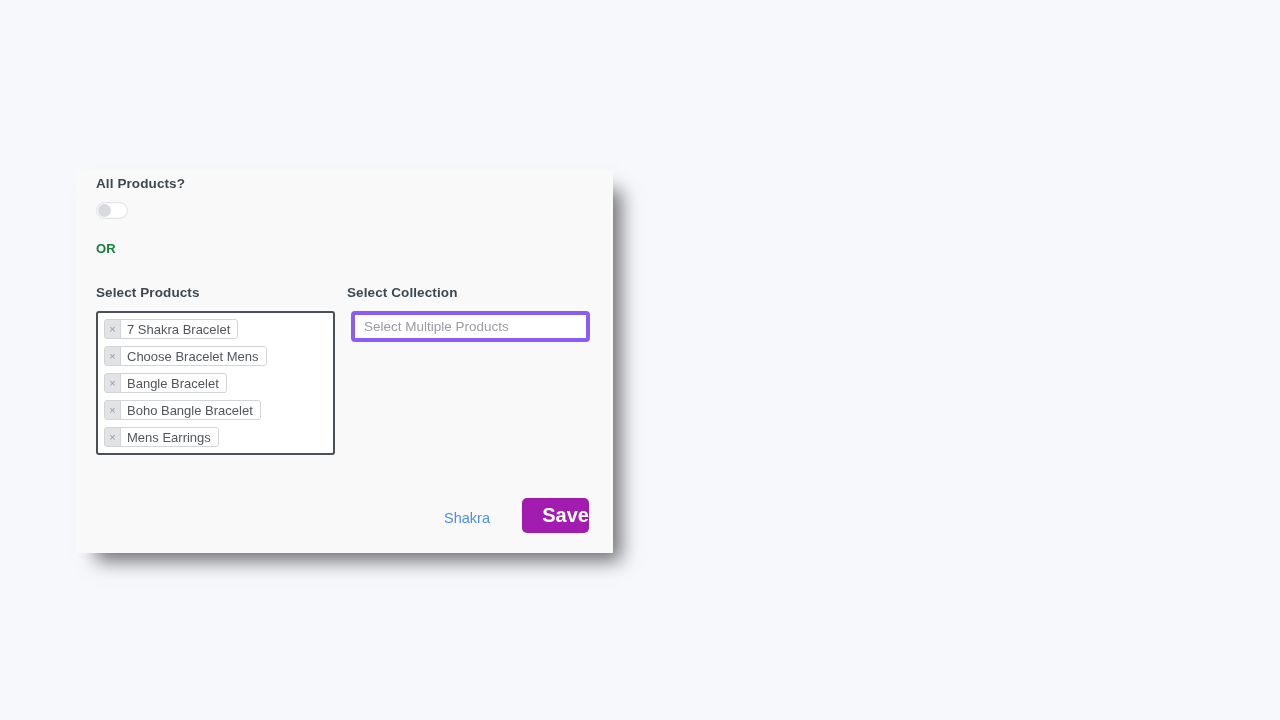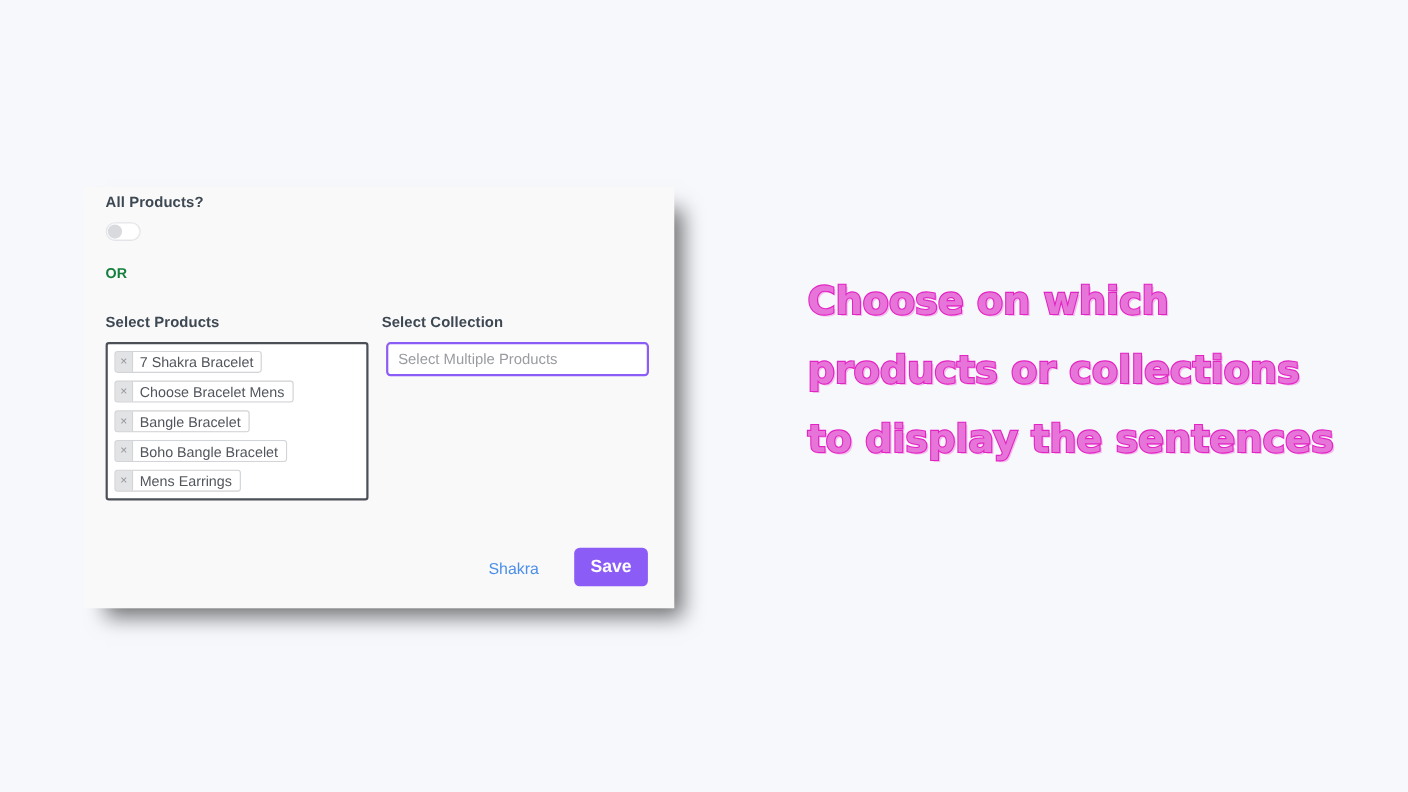--- a/index.html
+++ b/index.html
@@ -129,21 +129,21 @@
   }
 
   
   .collection-input {
     position: absolute;
     left: 275px;
     top: 141px;
     width: 239px;
     height: 31px;
     background: #ffffff;
-    border: 2px solid #8b5cf6;
+    border: 4px solid #8b5cf6;
     border-radius: 4px;
     padding: 0 9px;
     font-family: "Liberation Sans", sans-serif;
     font-size: 13.5px;
     color: #9a9ca1;
     outline: none;
   }
   .collection-input::placeholder { color: #9a9ca1; opacity: 1; }
 
   
@@ -159,28 +159,29 @@
     cursor: pointer;
     padding: 6px 8px;
   }
 
   .btn-save {
     position: absolute;
     left: 446px;
     top: 328px;
     width: 67px;
     height: 35px;
-    background: #8b5cf6;
+    background: #a21caf;
     color: #ffffff;
     font-family: "Liberation Sans", sans-serif;
-    font-size: 16px;
+    font-size: 20px;
     font-weight: bold;
     border: none;
     border-radius: 5px;
     cursor: pointer;
+    text-align: right;
   }
 
   
   .caption {
     position: absolute;
     left: 734px;
     top: 243px;
     width: 480px;
     font-family: "DejaVu Sans", sans-serif;
     font-size: 35px;
@@ -238,15 +239,14 @@
 
       <input class="collection-input" type="text" placeholder="Select Multiple Products" style="">
 
       <button class="btn-cancel">Shakra</button>
 
       <button class="btn-save">Save</button>
 
     </div>
   </div>
 
-  <div class="caption">Choose on which products or collections to display the sentences</div>
 
 </div>
 
 </body></html>

